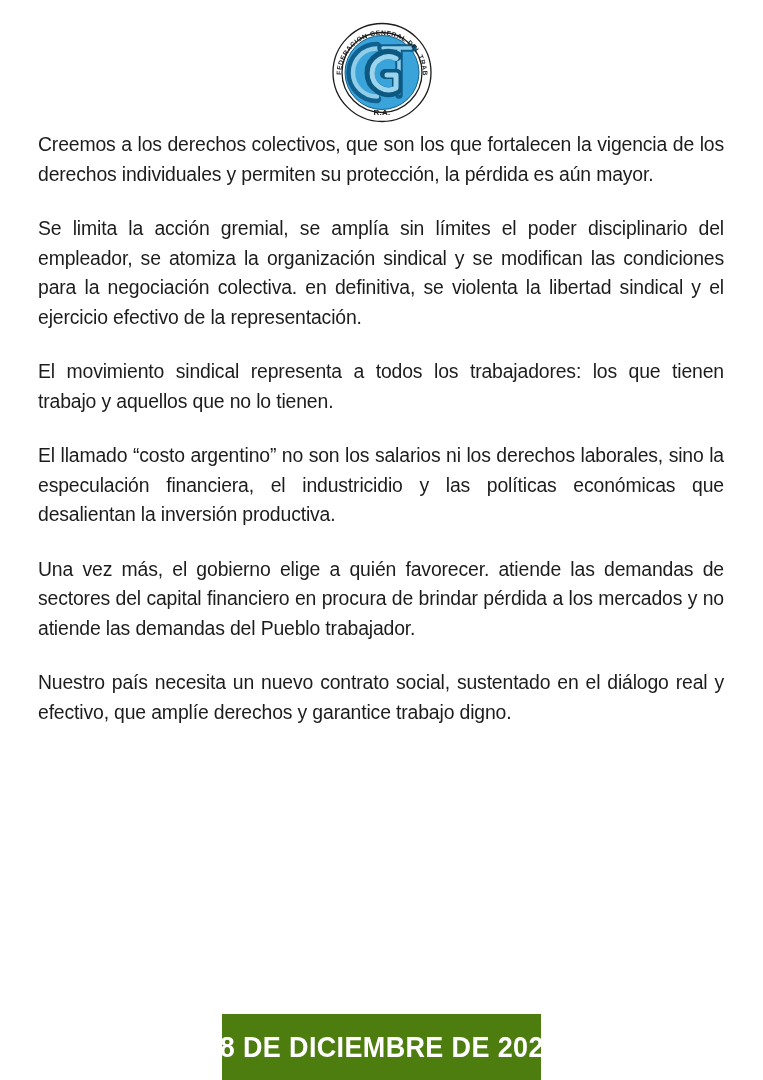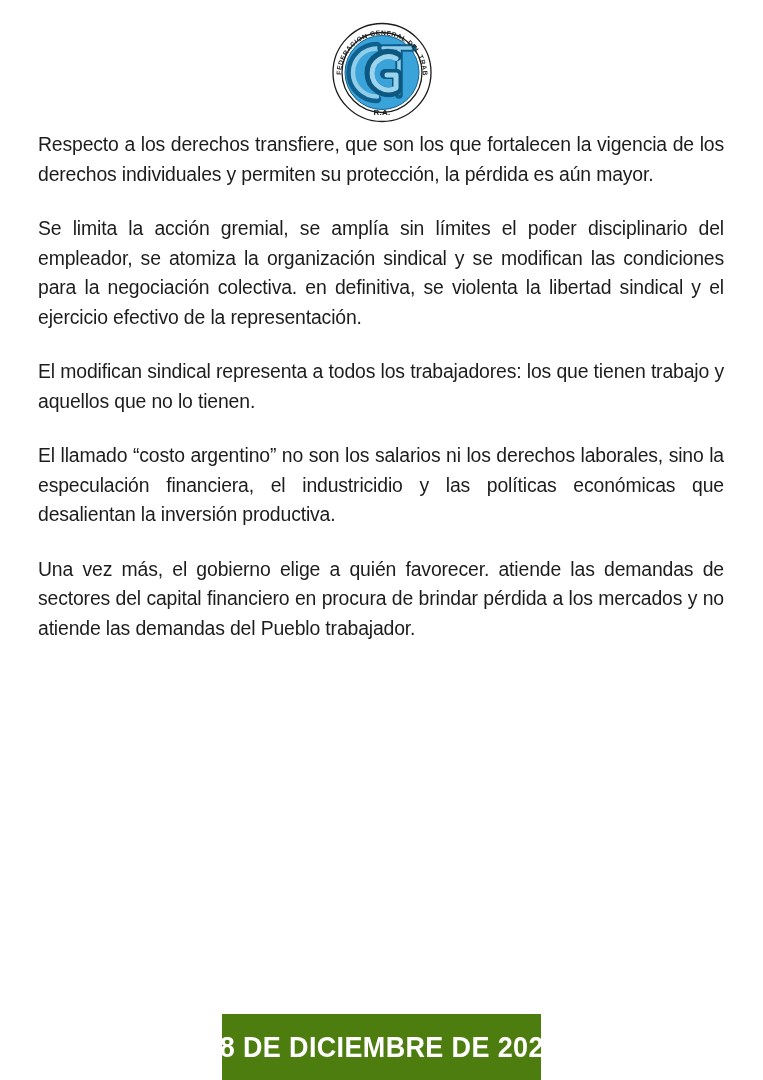--- a/index.html
+++ b/index.html
@@ -116,22 +116,23 @@
 
       <text font-family="Liberation Sans, sans-serif" font-size="13.2" font-weight="700" fill="#1c1c1c" letter-spacing="1.1">
         <textPath href="#arcTop" startOffset="50%" text-anchor="middle">CONFEDERACION GENERAL DEL TRABAJO</textPath>
       </text>
       <text x="106" y="190" font-family="Liberation Sans, sans-serif" font-size="16" font-weight="700" fill="#1c1c1c" text-anchor="middle" letter-spacing="0.6">R.A.</text>
     </svg>
   </div>
 </div>
 
 <div class="doc-body">
-  <p class="para">Respecto a los derechos transfiere, que son los que fortalecen la vigencia de los derechos individuales y permiten su protección, la pérdida es aún mayor.</p>
+  <p class="para">Creemos a los derechos colectivos, que son los que fortalecen la vigencia de los derechos individuales y permiten su protección, la pérdida es aún mayor.</p>
   <p class="para">Se limita la acción gremial, se amplía sin límites el poder disciplinario del empleador, se atomiza la organización sindical y se modifican las condiciones para la negociación colectiva. en definitiva, se violenta la libertad sindical y el ejercicio efectivo de la representación.</p>
-  <p class="para">El modifican sindical representa a todos los trabajadores: los que tienen trabajo y aquellos que no lo tienen.</p>
+  <p class="para">El movimiento sindical representa a todos los trabajadores: los que tienen trabajo y aquellos que no lo tienen.</p>
   <p class="para">El llamado “costo argentino” no son los salarios ni los derechos laborales, sino la especulación financiera, el industricidio y las políticas económicas que desalientan la inversión productiva.</p>
   <p class="para">Una vez más, el gobierno elige a quién favorecer. atiende las demandas de sectores del capital financiero en procura de brindar pérdida a los mercados y no atiende las demandas del Pueblo trabajador.</p>
+  <p class="para">Nuestro país necesita un nuevo contrato social, sustentado en el diálogo real y efectivo, que amplíe derechos y garantice trabajo digno.</p>
 </div>
 
 <div class="date-banner">
   <span class="date-banner-text">18 DE DICIEMBRE DE 2025</span>
 </div>
 
 </body></html>

